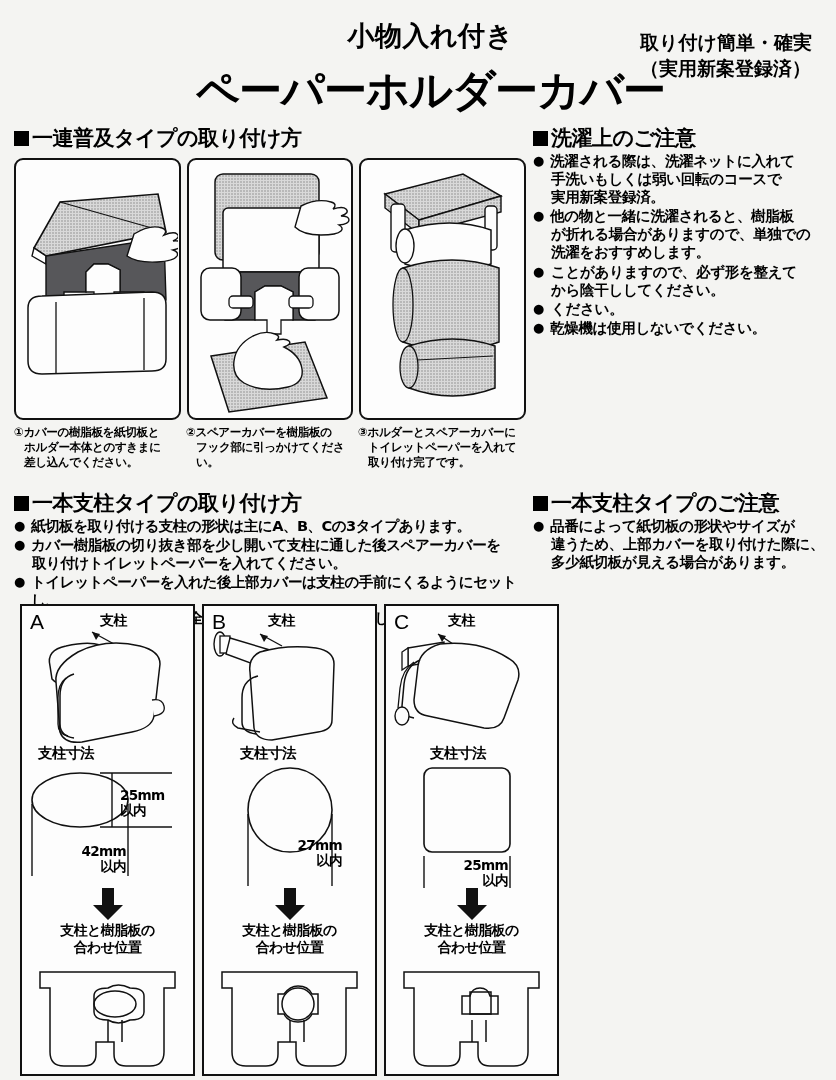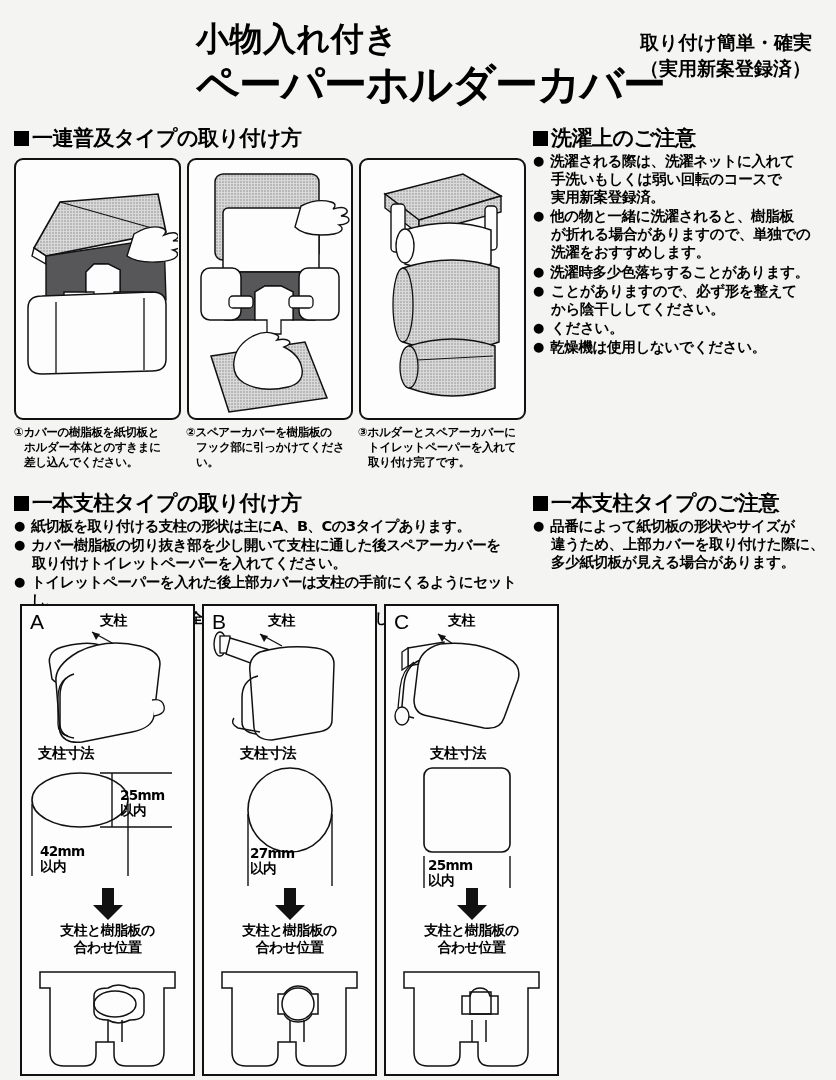--- a/index.html
+++ b/index.html
@@ -24,25 +24,26 @@
   .header {
     position: absolute;
     left: 0; top: 8px; right: 0;
     height: 96px;
   }
   .title-block {
     position: absolute;
     left: 196px; top: 14px;
   }
   .title-small {
-    font-size: 33px;
+    font-size: 27px;
     font-weight: bold;
     letter-spacing: 0.5px;
     line-height: 1;
-    margin-bottom: 8px;
+    margin-bottom: 20px;
+    text-align: center;
   }
   .title-main {
     font-size: 43px;
     font-weight: bold;
     letter-spacing: -1px;
     line-height: 1.02;
     white-space: nowrap;
   }
   .title-right {
     position: absolute;
@@ -155,21 +156,21 @@
     font-weight: bold;
     letter-spacing: -0.5px;
   }
   .dim-art { position: absolute; left: 0; top: 158px; width: 171px; height: 132px; }
   .dim-text {
     position: absolute;
     font-size: 13.6px;
     font-weight: bold;
     line-height: 1.12;
     letter-spacing: -0.7px;
-    text-align: left;
+    text-align: right;
   }
   .arrow-wrap { position: absolute; left: 0; top: 282px; width: 171px; text-align: center; }
   .bottom-cap {
     position: absolute;
     left: 0; top: 316px; width: 171px;
     text-align: center;
     font-size: 14px;
     font-weight: bold;
     line-height: 1.2;
     letter-spacing: -0.6px;
@@ -308,23 +309,20 @@
     <ul class="bullets">
       <li>
         <span>洗濯される際は、洗濯ネットに入れて</span>
         <span class="ind">手洗いもしくは弱い回転のコースで</span>
         <span class="ind">実用新案登録済。</span>
       </li>
       <li>
         <span>他の物と一緒に洗濯されると、樹脂板</span>
         <span class="ind">が折れる場合がありますので、単独での</span>
         <span class="ind">洗濯をおすすめします。</span>
-      </li>
-      <li>
-        <span>洗濯時多少色落ちすることがあります。</span>
       </li>
       <li>
         <span class="ind">ことがありますので、必ず形を整えて</span>
         <span class="ind">から陰干ししてください。</span>
       </li>
       <li>
         <span class="ind">ください。</span>
       </li>
       <li>
         <span>乾燥機は使用しないでください。</span>
@@ -445,21 +443,21 @@
 
       <div class="dim-title" style="left:36px;">支柱寸法</div>
 
       <div class="dim-art">
         <svg width="171" height="132" viewBox="0 0 171 132">
           <circle cx="86" cy="46" r="42" fill="#fdfdfd" stroke="#111" stroke-width="1.6"></circle>
           <line x1="44" y1="50" x2="44" y2="122" stroke="#111" stroke-width="1.4"></line>
           <line x1="128" y1="50" x2="128" y2="122" stroke="#111" stroke-width="1.4"></line>
         </svg>
       </div>
-      <div class="dim-text" style="left:46px; top:240px; width:92px;">
+      <div class="dim-text" style="left:46px; top:232px; width:92px;">
         <div>27mm</div>
         <div>以内</div>
       </div>
 
       <div class="arrow-wrap">
         <svg width="34" height="32" viewBox="0 0 34 32" style="margin:0 auto;">
           <polygon points="11,0 23,0 23,17 32,17 17,32 2,17 11,17" fill="#111"></polygon>
         </svg>
       </div>
       <div class="bottom-cap">

